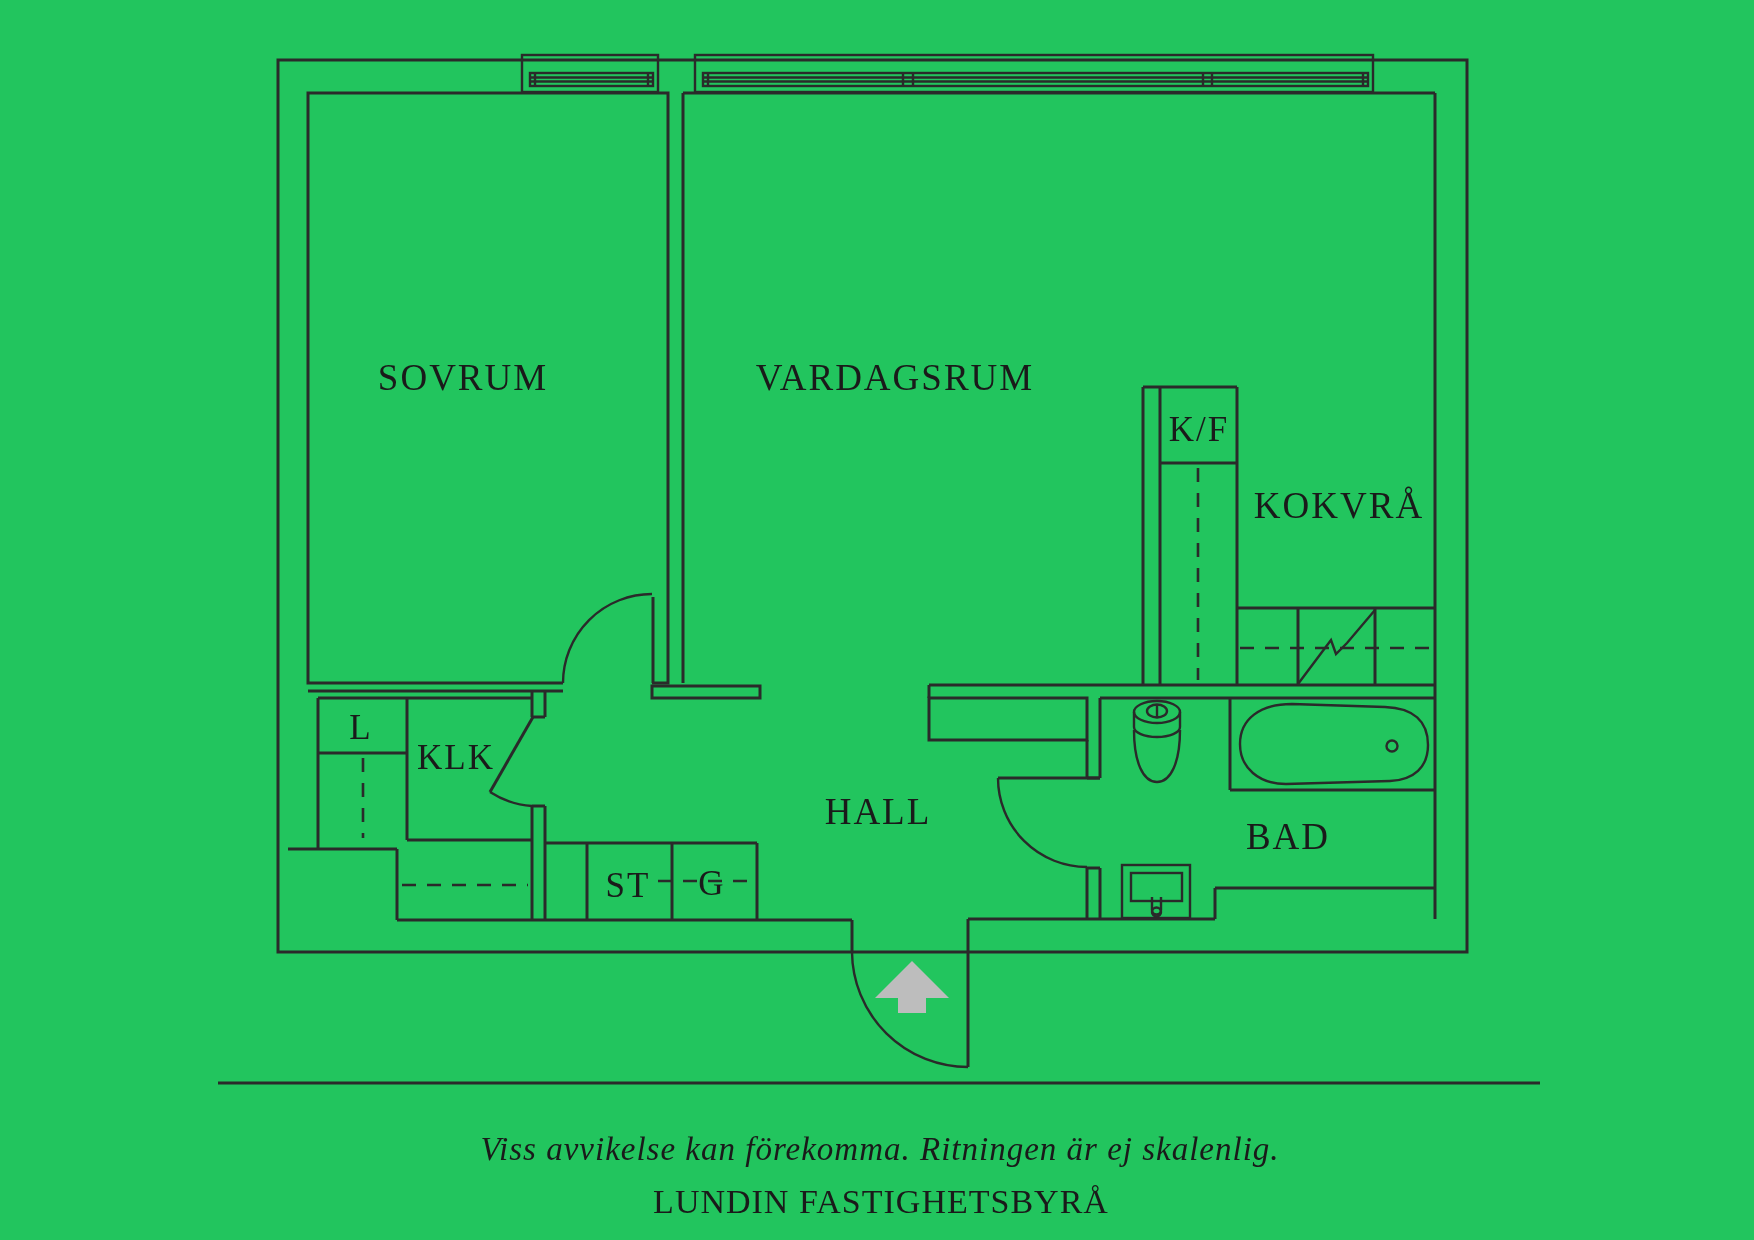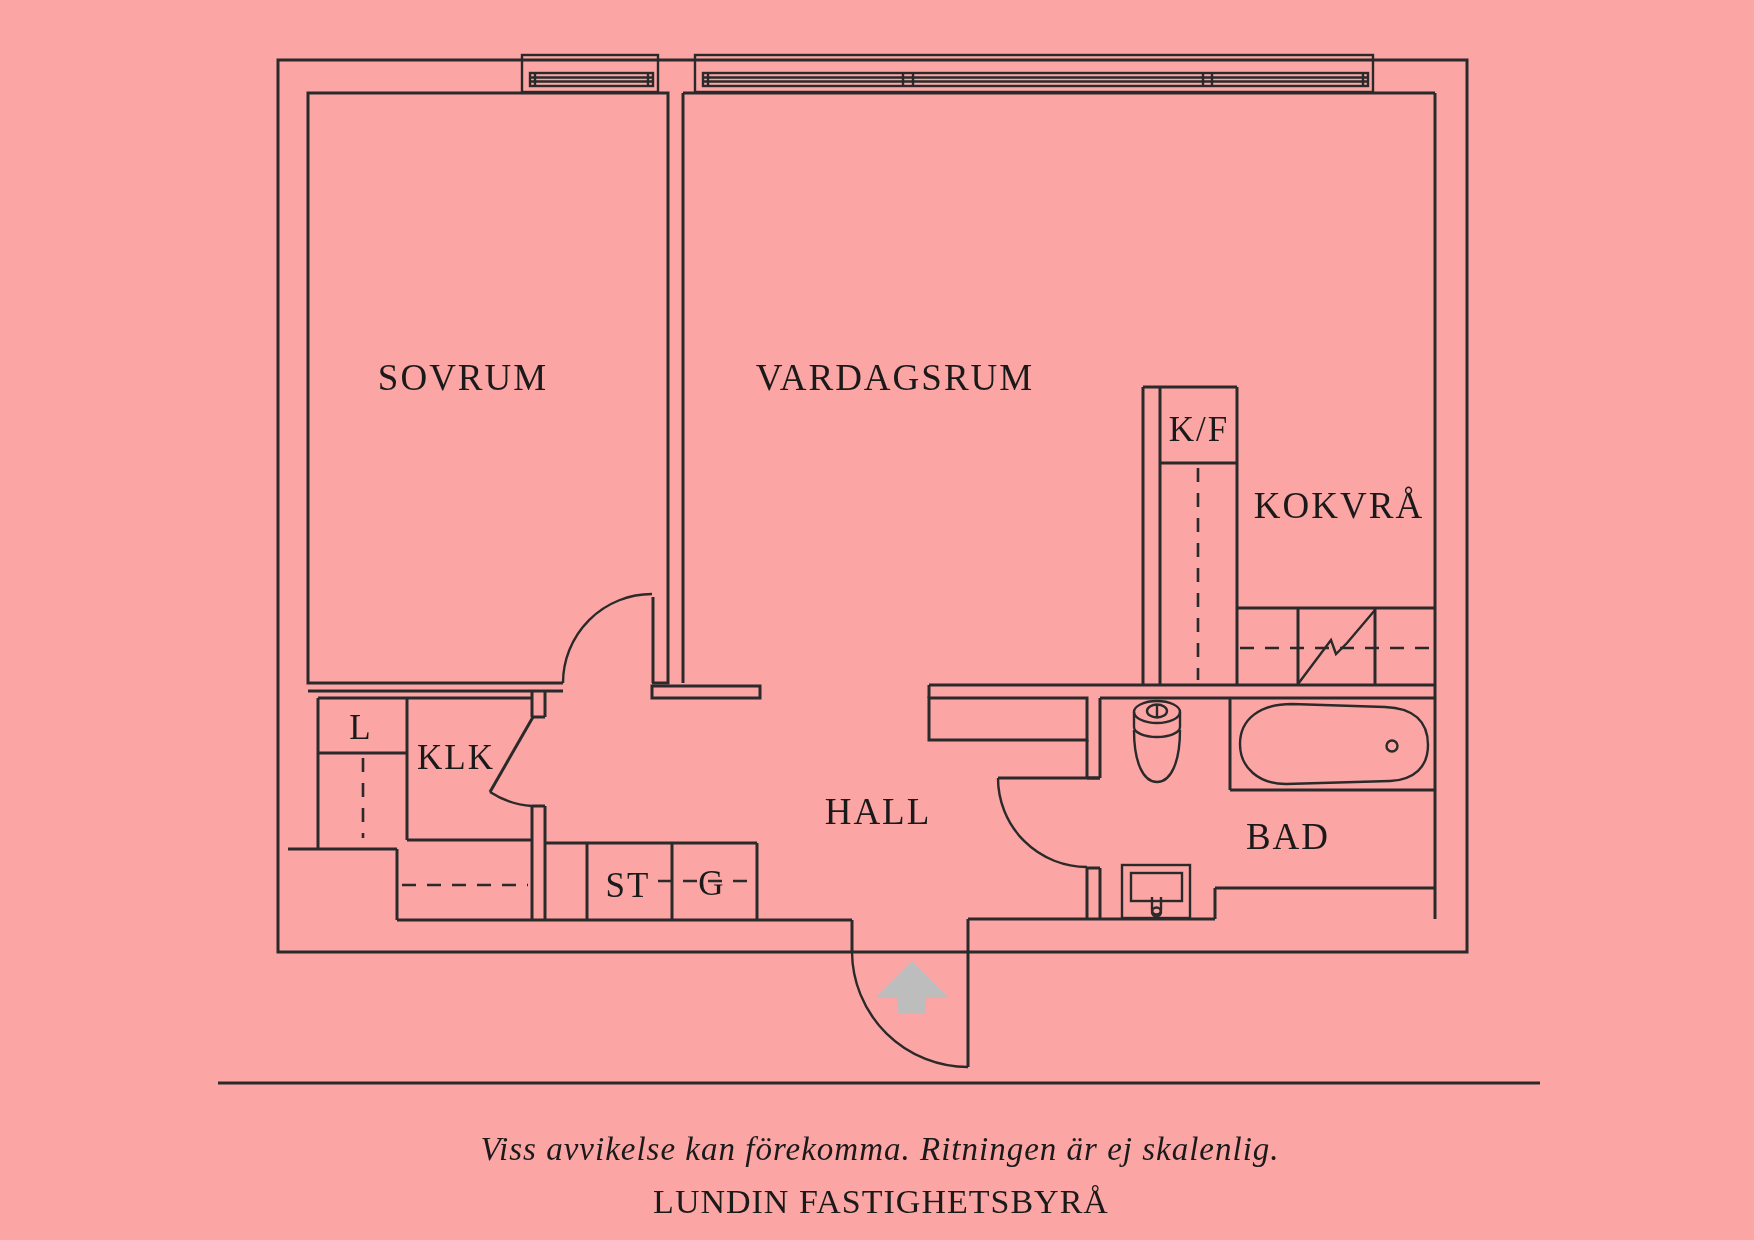--- a/index.html
+++ b/index.html
@@ -1,16 +1,16 @@
 <!DOCTYPE html>
 <html><head>
 <meta charset="utf-8">
 <style>
   html,body{margin:0;padding:0;background:#ffffff;}
-  #stage{position:relative;width:1754px;height:1240px;background:#fca5a5;overflow:hidden;
+  #stage{position:relative;width:1754px;height:1240px;background:#22c55e;overflow:hidden;
          font-family:"Liberation Serif", serif;}
   svg{position:absolute;left:0;top:0;}
   .wall{stroke:#2a2a2a;stroke-width:3;fill:none;}
   .thin{stroke:#2a2a2a;stroke-width:2.4;fill:none;}
   .dash{stroke:#2a2a2a;stroke-width:2.6;fill:none;stroke-dasharray:14 11;}
   .label{fill:#1a1a1a;font-family:"Liberation Serif", serif;letter-spacing:2px;}
   .room{font-size:37px;}
   .small{font-size:35px;}
   .footer-line{stroke:#2a2a2a;stroke-width:3;}
   .footer-italic{font-size:33px;font-style:italic;letter-spacing:1px;}

